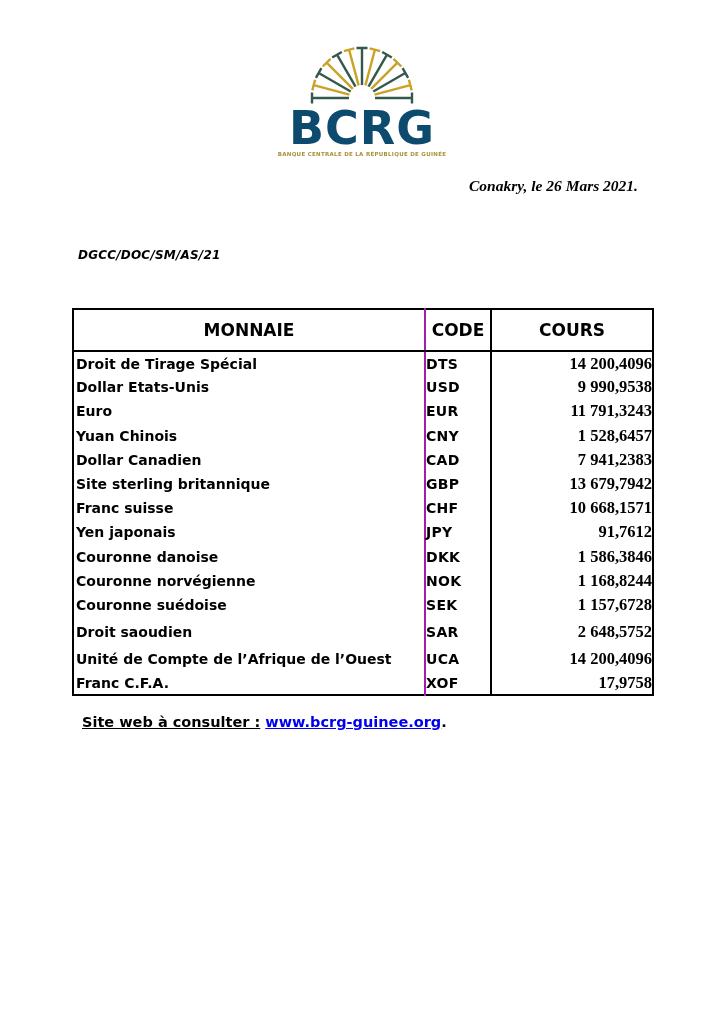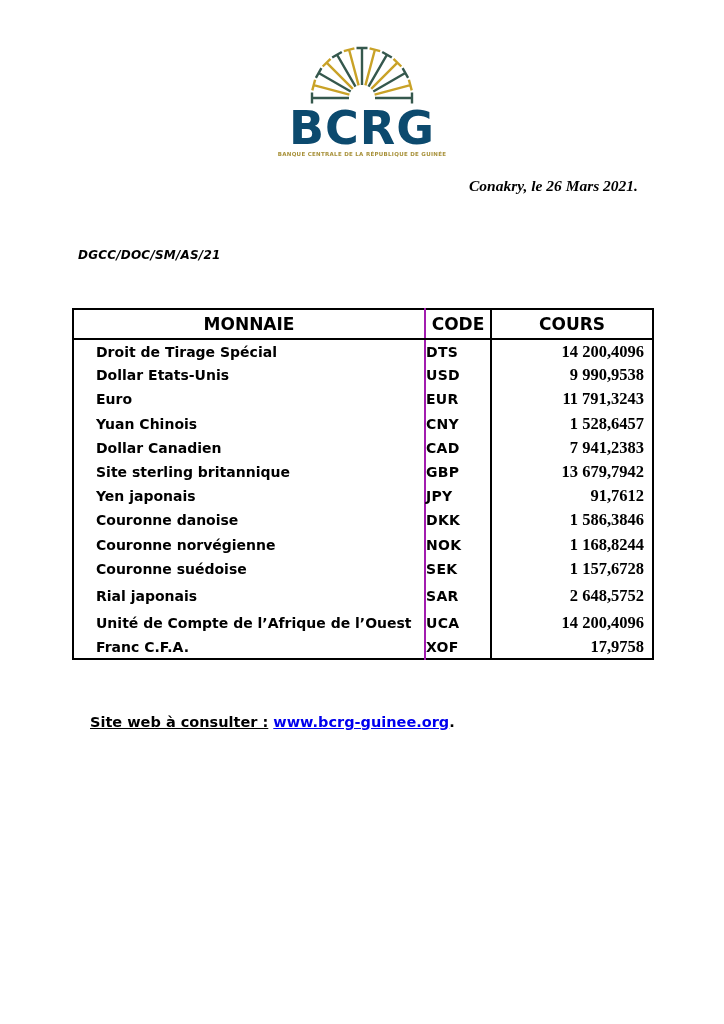--- a/index.html
+++ b/index.html
@@ -46,36 +46,36 @@
     text-align:center; font-weight:bold; font-size:16.5px; line-height:20.5px;
   }
   .title-block div { white-space:pre; }
 
   
   .rates-table {
     position:absolute; top:308px; left:72px; width:580px;
     border-collapse:collapse; border:2px solid #000; table-layout:fixed;
   }
   .rates-table th {
-    font-size:17px; font-weight:bold; height:30px;
+    font-size:17px; font-weight:bold; height:42px;
     border-bottom:2px solid #000; text-align:center; vertical-align:middle;
   }
   .rates-table .col-sep { border-left:2px solid #a21caf; border-right:2px solid #000; }
   .rates-table tbody td { height:24.2px; font-weight:bold; vertical-align:middle; }
-  td.monnaie { font-size:14px; padding-left:22px; white-space:nowrap; }
+  td.monnaie { font-size:14px; padding-left:2px; white-space:nowrap; }
   td.code    { font-size:14px; text-align:left; letter-spacing:0.3px; }
   td.cours   {
     font-family:"Liberation Serif","DejaVu Serif",serif;
-    font-size:16.5px; text-align:right; padding-right:8px; white-space:nowrap;
+    font-size:16.5px; text-align:right; white-space:nowrap;
   }
   tr.tall td { height:30px; }
 
   
   .footer {
-    position:absolute; top:714px; left:90px;
+    position:absolute; top:714px; left:82px;
     font-size:14.5px; font-weight:bold;text-align:center;
   }
   .footer-label { text-decoration:underline; white-space:pre; color:#000; }
   .footer-link  { color:#0000ee; text-decoration:underline; margin-left:5px; cursor:pointer; }
   .footer-dot   { color:#000; }
 </style>
 </head>
 <body>
 
 <div class="page">
@@ -147,41 +147,46 @@
         <td class="monnaie">Dollar Canadien</td>
         <td class="code col-sep">CAD</td>
         <td class="cours">7 941,2383</td>
       </tr>
       <tr>
         <td class="monnaie">Site sterling britannique</td>
         <td class="code col-sep">GBP</td>
         <td class="cours">13 679,7942</td>
       </tr>
       <tr>
+        <td class="monnaie">Franc suisse</td>
+        <td class="code col-sep">CHF</td>
+        <td class="cours">10 668,1571</td>
+      </tr>
+      <tr>
         <td class="monnaie">Yen japonais</td>
         <td class="code col-sep">JPY</td>
         <td class="cours">91,7612</td>
       </tr>
       <tr>
         <td class="monnaie">Couronne danoise</td>
         <td class="code col-sep">DKK</td>
         <td class="cours">1 586,3846</td>
       </tr>
       <tr>
         <td class="monnaie">Couronne norvégienne</td>
         <td class="code col-sep">NOK</td>
         <td class="cours">1 168,8244</td>
       </tr>
       <tr>
         <td class="monnaie">Couronne suédoise</td>
         <td class="code col-sep">SEK</td>
         <td class="cours">1 157,6728</td>
       </tr>
       <tr class="tall">
-        <td class="monnaie">Rial japonais</td>
+        <td class="monnaie">Droit saoudien</td>
         <td class="code col-sep">SAR</td>
         <td class="cours">2 648,5752</td>
       </tr>
       <tr>
         <td class="monnaie">Unité de Compte de l’Afrique de l’Ouest</td>
         <td class="code col-sep">UCA</td>
         <td class="cours">14 200,4096</td>
       </tr>
       <tr>
         <td class="monnaie">Franc C.F.A.</td>

